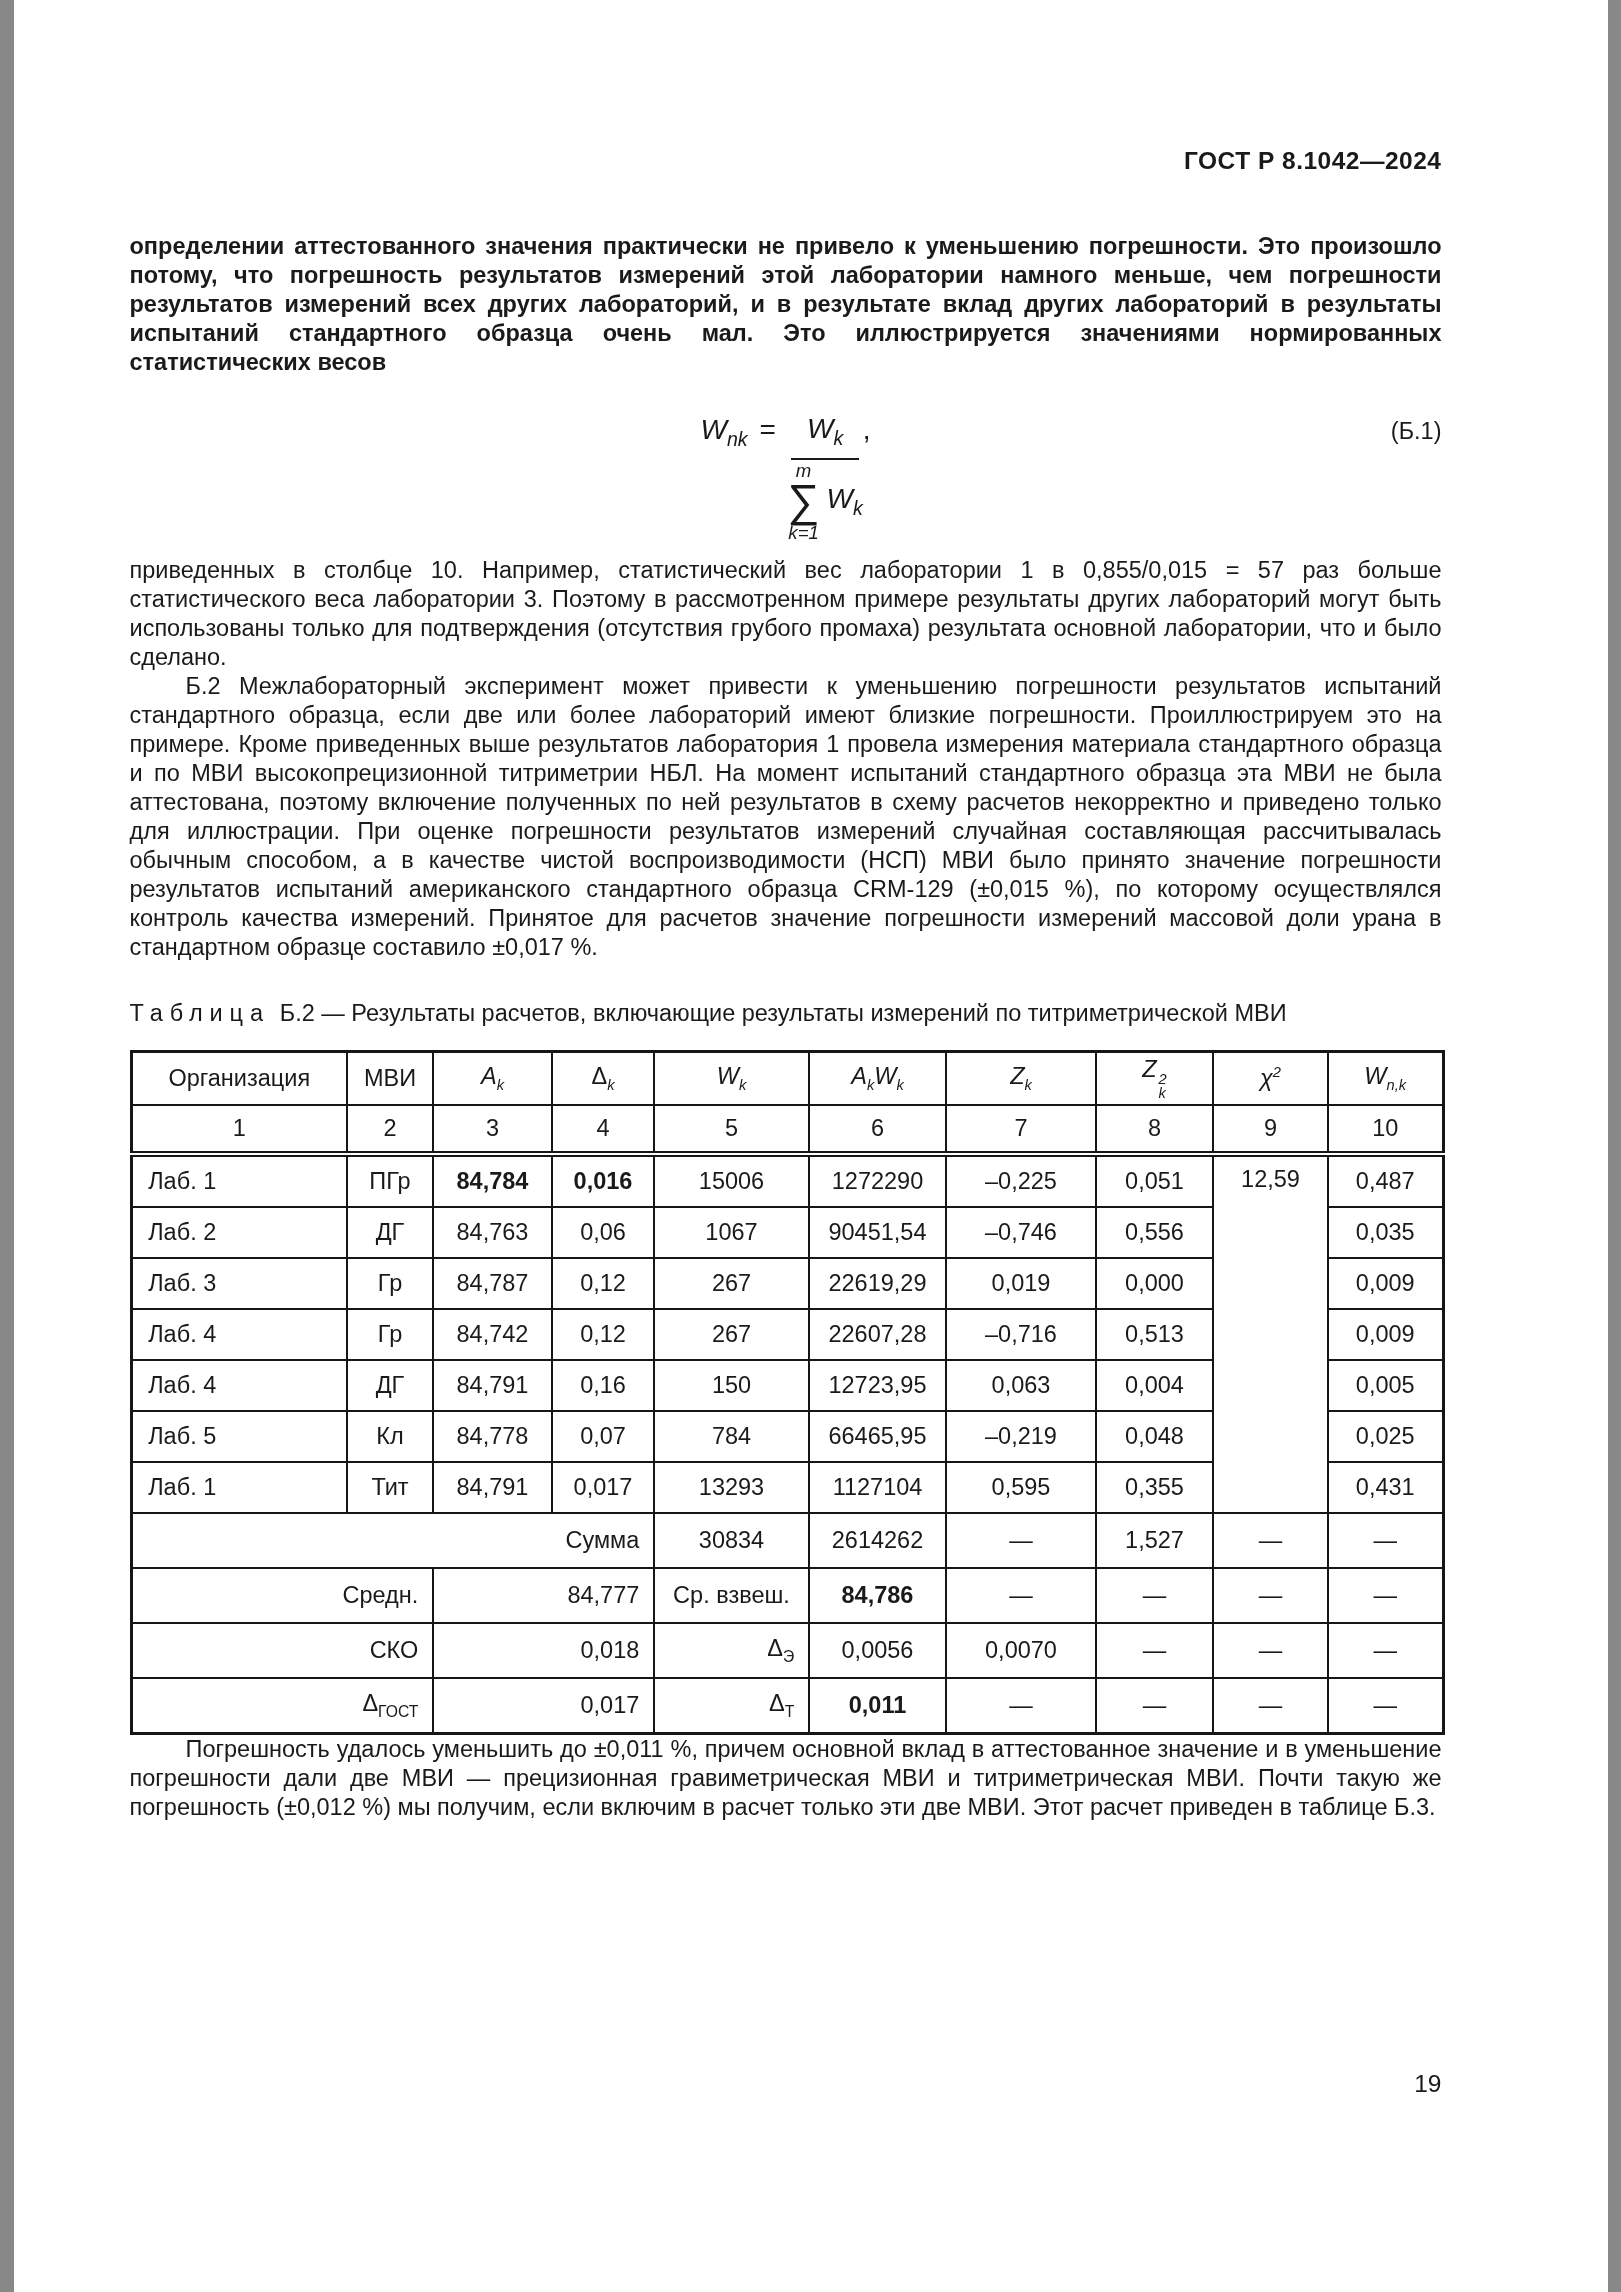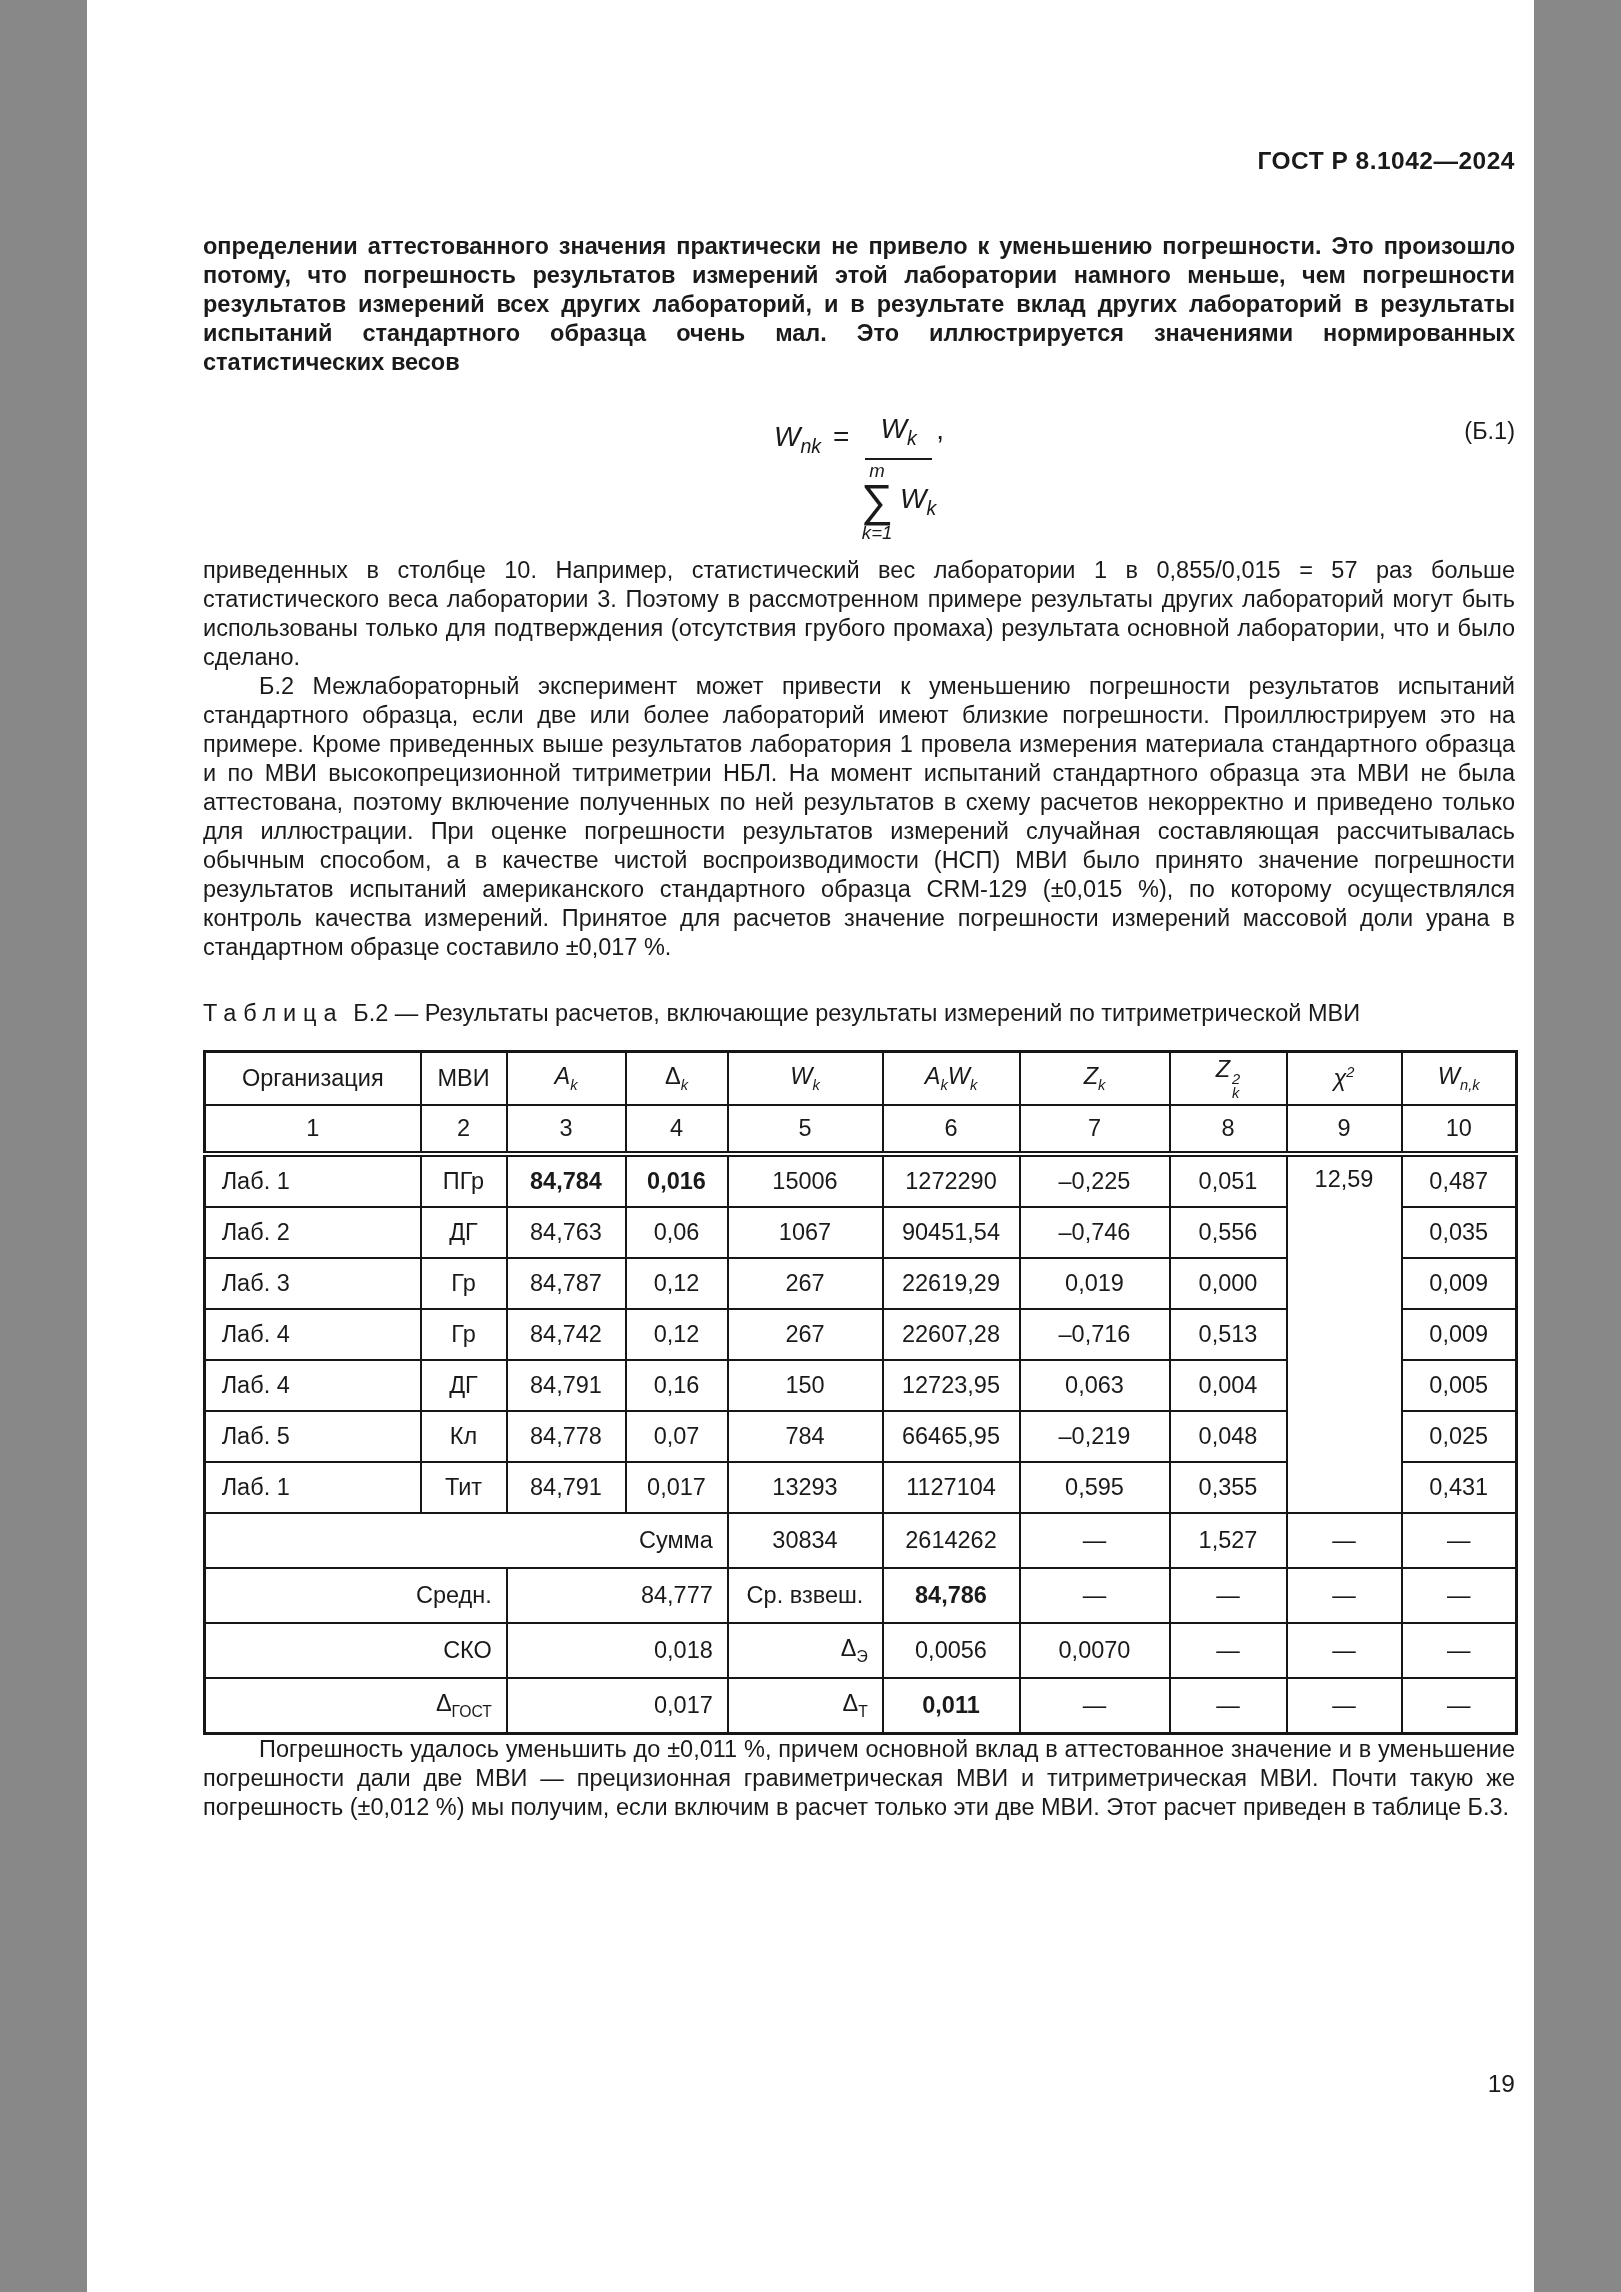--- a/index.html
+++ b/index.html
@@ -1,30 +1,30 @@
 <!DOCTYPE html>
 <html lang="ru"><head>
 <meta charset="utf-8">
 <style>
   html,body{margin:0;padding:0;background:#888;}
   .page{
-    width:1447px;height:2293px;background:#ffffff;position:relative;
+    width:1594px;height:2293px;background:#ffffff;position:relative;
     font-family:"Liberation Sans", sans-serif;color:#1a1a1a;margin:0 auto;
     overflow:hidden;
   }
   .content{position:absolute;left:116px;top:0;width:1312px;}
   .doc-header{position:absolute;top:147px;right:0;font-weight:bold;font-size:24.5px;letter-spacing:0.5px;}
   p{margin:0;font-size:23.5px;line-height:29px;text-align:justify;}
   .p-first{margin-top:232px;font-weight:bold;}
   .indent{text-indent:56px;}
   
   .formula{position:relative;margin:33px 0 13.7px;}
   .f-main{display:flex;justify-content:center;align-items:flex-start;font-size:28px;font-style:italic;}
   .f-main sub{font-size:19.6px;font-style:italic;}
-  .f-lhs{line-height:54px;white-space:nowrap;}
+  .f-lhs{line-height:39px;white-space:nowrap;}
   .f-eq{font-style:normal;margin:0 11.8px;}
   .frac{display:inline-flex;flex-direction:column;align-items:center;}
   .f-num{line-height:37px;border-bottom:2px solid #1a1a1a;padding:0 15.7px 1px;}
   .f-den{display:flex;align-items:center;margin-top:2px;}
   .f-sum{display:flex;flex-direction:column;align-items:center;line-height:1;}
   .f-top{font-size:18.6px;font-style:italic;line-height:1;}
   .f-sigma{font-size:45px;line-height:.95;font-style:normal;}
   .f-bot{font-size:18.6px;line-height:1.05;}
   .f-denw{margin-left:6.9px;line-height:1;}
   .f-comma{font-style:normal;line-height:39px;}

